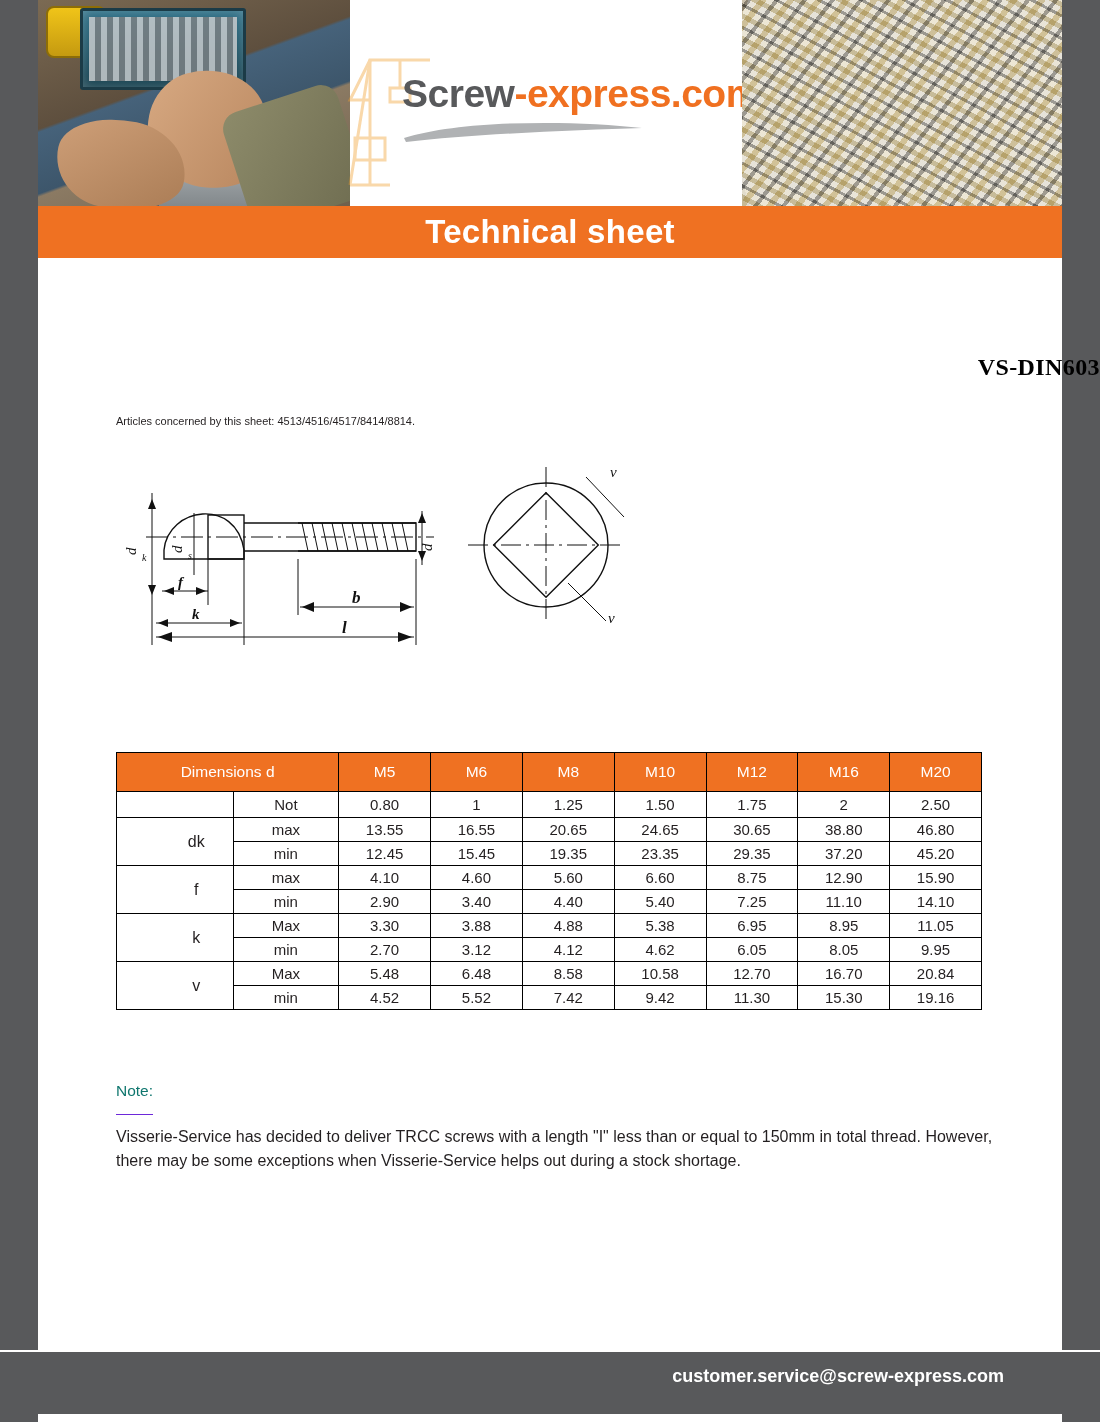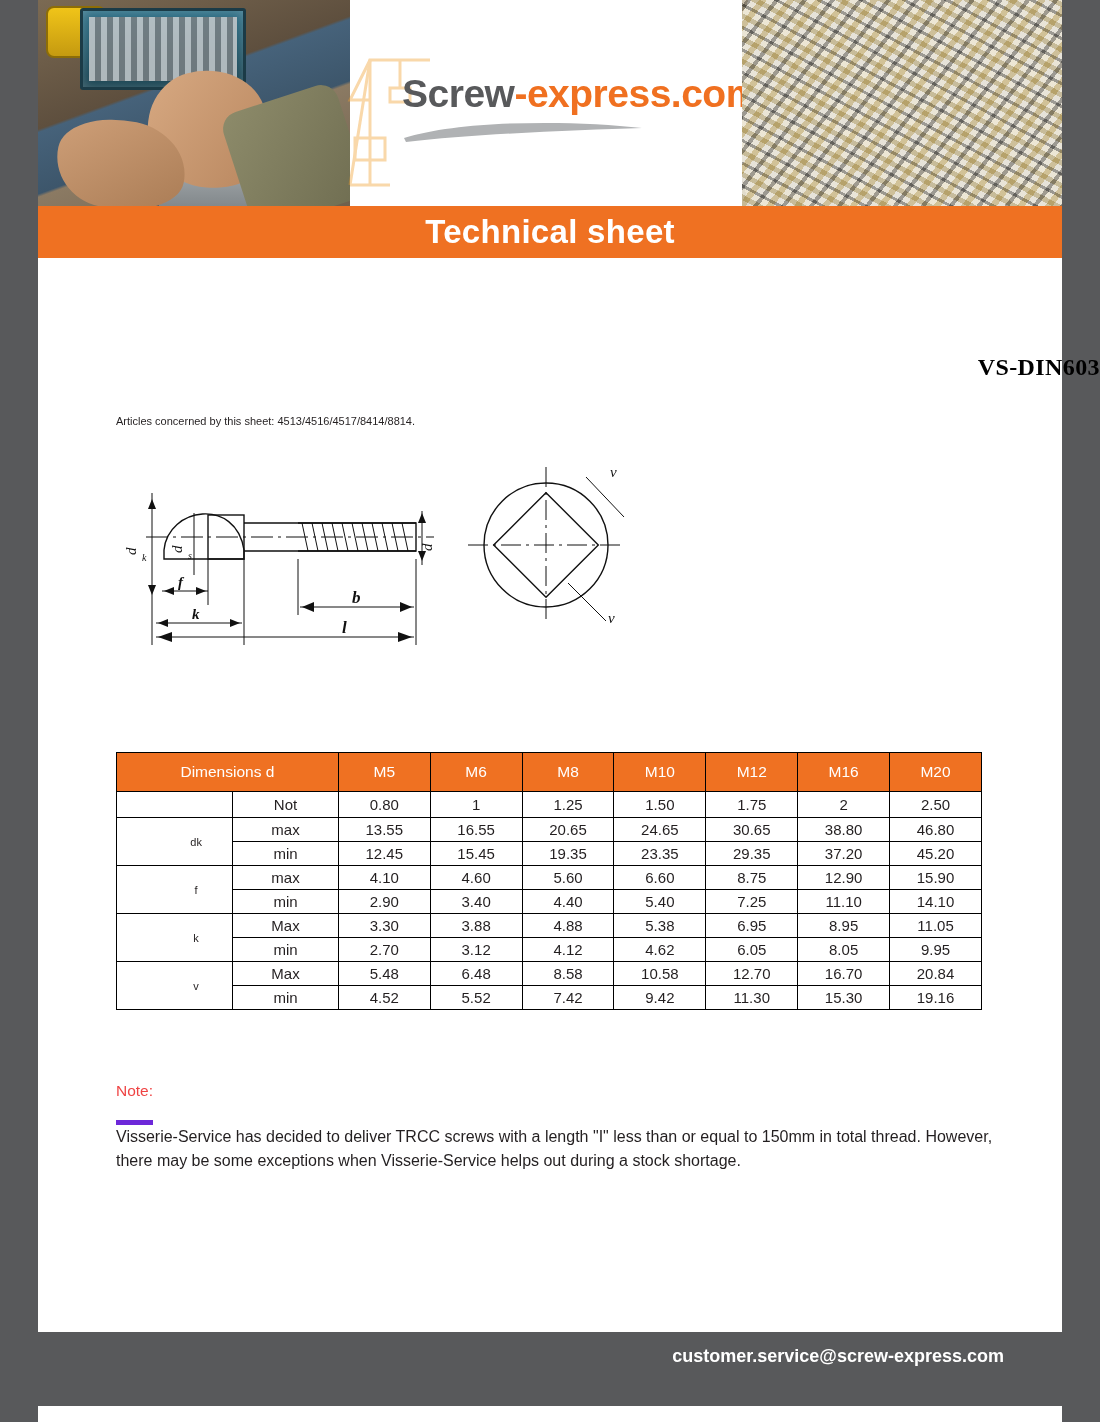--- a/index.html
+++ b/index.html
@@ -164,44 +164,44 @@
     height:23px;
     font-weight:normal;
   }
   thead td{
     background:#ef7122;color:#ffffff;
     font-size:15.5px;height:38px;
   }
   .col-label{width:78px;}
   .col-sub{width:112px;}
   .col-val{width:96px;margin-top:20px;}
-  td.rowlabel{font-size:11px;padding-left:43px;}
+  td.rowlabel{font-size:16px;padding-left:43px;}
   td.sub{font-size:15px;}
   tr.nonrow td{height:25px;}
   .hdr-dim{font-size:15.5px;}
 
   
   .note-label{
     position:absolute;left:116px;top:1082px;
-    font-size:15.5px;color:#ef4444;
-    border-bottom:5px solid #6d28d9;
-    padding-bottom:20px;
+    font-size:15.5px;color:#0f766e;
+    border-bottom:1px solid #6d28d9;
+    padding-bottom:14px;
   }
   .note-body{
     position:absolute;left:116px;top:1125px;width:880px;
     font-size:16px;line-height:1.5;color:#231f20;
   }
   .note-extra{
     position:absolute;left:120px;top:1220px;width:880px;
     font-size:16px;color:#231f20;
   }
 
   
   .footer{
-    position:absolute;left:0;right:0;bottom:16px;height:74px;background:#58595b;
+    position:absolute;left:0;right:0;bottom:8px;height:62px;background:#58595b;
   }
   .footer-strip{
     position:absolute;left:0;right:0;bottom:62px;height:10px;background:#ffffff;
   }
   .footer-mail{
     position:absolute;right:96px;top:14px;
     color:#ffffff;font-size:18px;font-weight:bold;
   }
 </style>
 </head>

